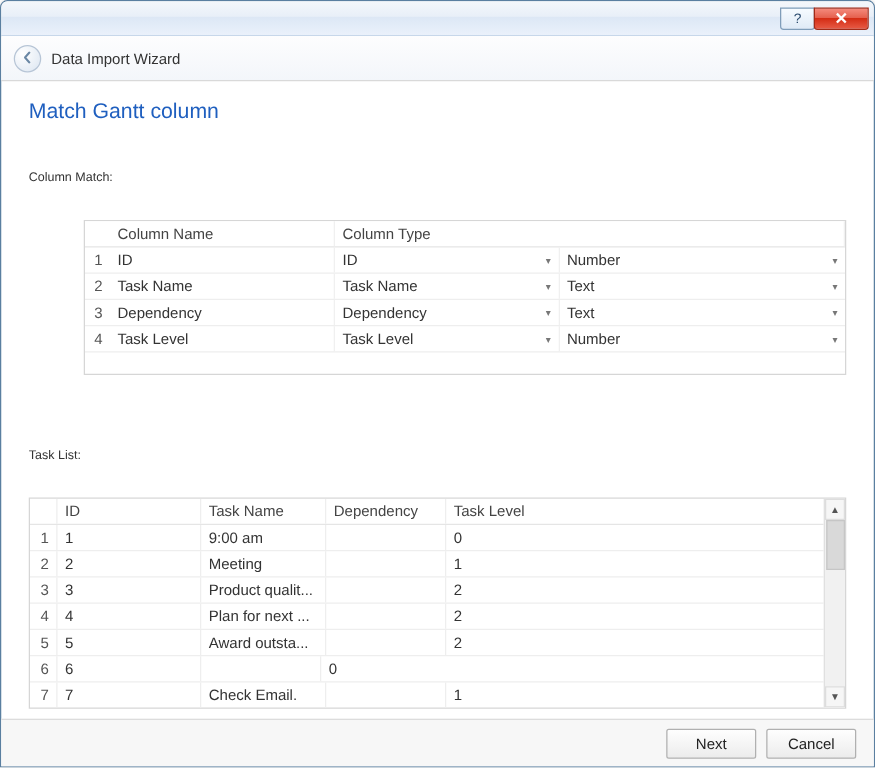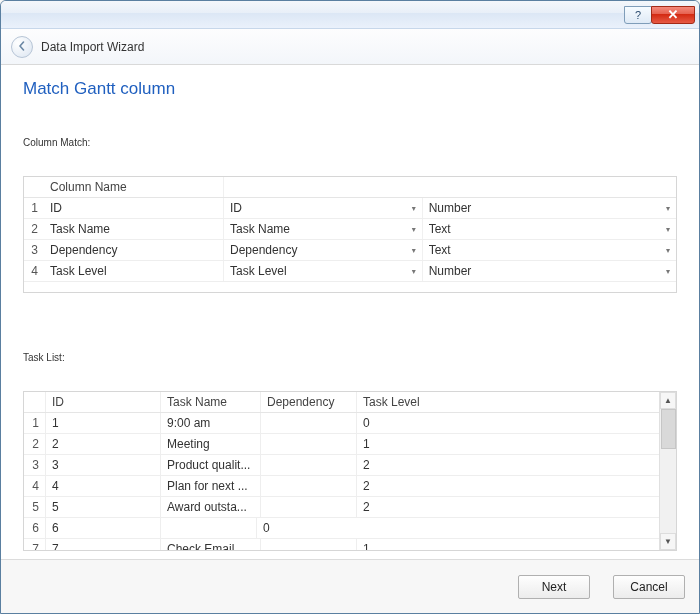--- a/index.html
+++ b/index.html
@@ -105,20 +105,21 @@
       font-size: 10px;
       color: #333;
       margin-bottom: 4px;
     }
     .grid {
       border: 1px solid #d6d6d6;
       background: #fff;
     }
     .grid.match {
       height: 132px;
+      margin-left: 44px;
     }
     .grid-header-row, .grid-row {
       display: flex;
       align-items: stretch;
     }
     .grid-header-row {
       border-bottom: 1px solid #e5e5e5;
       background: #fff;
     }
     .grid-row {
@@ -182,27 +183,27 @@
       border:1px solid #ddd;
     }
     .scroll-thumb {
       width: 15px;
       height: 40px;
       margin: 0 auto;
       background: #d9d9d9;
       border:1px solid #c6c6c6;
     }
     .footer {
-      height: 54px;
+      height: 38px;
       border-top: 1px solid #dcdcdc;
       display: flex;
       align-items: center;
       justify-content: flex-end;
       padding: 0 14px;
-      gap: 23px;
+      gap: 8px;
       background: #f7f7f7;
     }
     .btn {
       min-width: 72px;
       height: 24px;
       border: 1px solid #b0b0b0;
       background: linear-gradient(to bottom,#fefefe,#ececec);
       border-radius: 2px;
       font-size: 12px;
       color: #222;
@@ -242,20 +243,21 @@
 
   <div class="content">
     <div class="page-title">Match Gantt column</div>
 
     <div class="section-label">Column Match:</div>
 
     <div class="grid match">
       <div class="grid-header-row">
         <div class="grid-hcell col-rownum"></div>
         <div class="grid-hcell col-name">Column Name</div>
+        <div class="grid-hcell col-type">Column Type</div>
       </div>
 
       <div class="grid-row">
         <div class="grid-cell col-rownum">1</div>
         <div class="grid-cell col-name">ID</div>
         <div class="grid-cell col-type dd">
           <span>ID</span>
           <span class="chev">▾</span>
         </div>
         <div class="grid-cell col-dtype dd">

